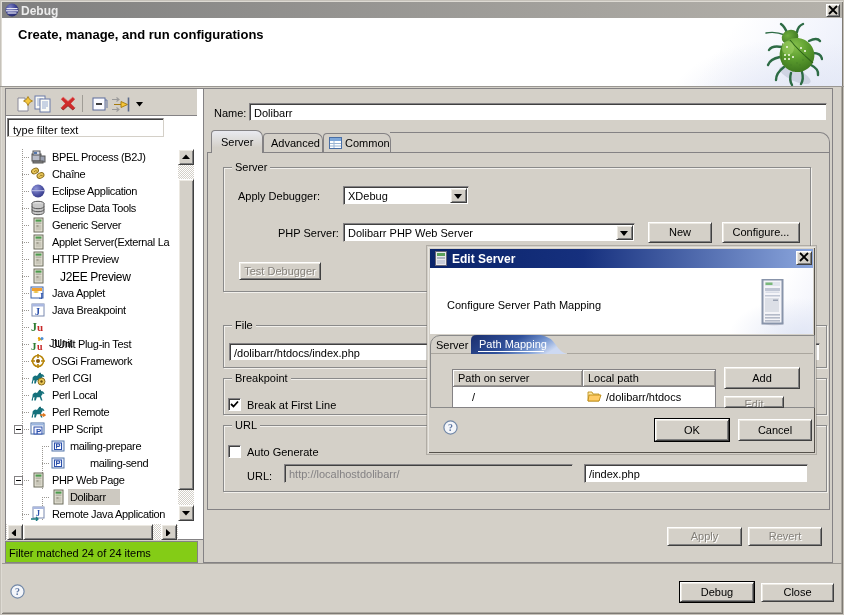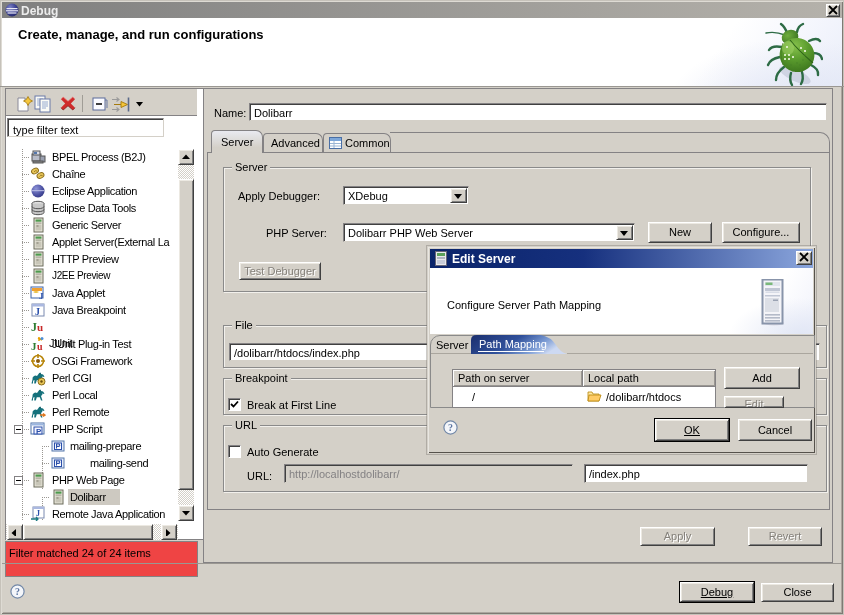--- a/index.html
+++ b/index.html
@@ -2,21 +2,21 @@
 <html><head>
 <meta charset="utf-8">
 <style>
 * { margin:0; padding:0; box-sizing:border-box; }
 html,body { width:844px; height:615px; overflow:hidden; }
 body { position:relative; font-family:"Liberation Sans",sans-serif; font-size:11px; background:#d4d0c8; color:#000; }
 .abs { position:absolute; }
 
 .btn { position:absolute; background:#d4d0c8; border:1px solid; border-color:#fff #404040 #404040 #fff; box-shadow: inset 1px 1px 0 #ece9e2, inset -1px -1px 0 #808080; text-align:center; font-size:11px; color:#000; }
 .btn.dis { color:#84807a; text-shadow:1px 1px 0 #fff; }
-.btn.def { outline:1px solid #000;text-decoration:underline; }
+.btn.def { outline:1px solid #000; }
 
 .field { position:absolute; background:#fff; border:1px solid; border-color:#848284 #d4d0c8 #d4d0c8 #848284; box-shadow: inset 1px 1px 0 #404040; font-size:11px; padding:3px 0 0 4px; white-space:nowrap; overflow:hidden; }
 .field.gray { background:#d4d0c8; color:#848284; }
 
 .grp { position:absolute; border:1px solid #8a8a8a; box-shadow: inset 1px 1px 0 #f2f0ec, 1px 1px 0 #f2f0ec; }
 .grp > .lbl { position:absolute; top:-7px; left:8px; background:#d4d0c8; padding:0 3px; font-size:11px; line-height:13px; }
 .txt { position:absolute; white-space:nowrap; font-size:11px; }
 
 .sbtn { position:absolute; background:#d4d0c8; border:1px solid; border-color:#fff #404040 #404040 #fff; box-shadow: inset 1px 1px 0 #ece9e2, inset -1px -1px 0 #808080; }
 .dots { background-image: conic-gradient(#fff 25%, #d4d0c8 0 50%, #fff 0 75%, #d4d0c8 0); background-size:2px 2px; }
@@ -216,21 +216,21 @@
         </svg></div>
 <div class="txt" style="left:46px;top:104px;font-size:11px;letter-spacing:-0.35px;">HTTP Preview</div>
 <div class="abs hdots" style="left:16px;top:127px;width:8px;height:1px;"></div>
 <div class="abs" style="left:24px;top:119px;width:16px;height:16px;"><svg width="16" height="16" viewBox="0 0 16 16">
           <rect x="4" y="1" width="9" height="14" fill="#e8e6da" stroke="#6b6b5a" stroke-width="1"></rect>
           <rect x="5.5" y="2.5" width="6" height="2.2" fill="#4e9a4e"></rect>
           <rect x="5.5" y="5.5" width="6" height="1.2" fill="#a0a090"></rect>
           <rect x="5.5" y="7.5" width="6" height="6" fill="#c8c6b8"></rect>
           <rect x="6.5" y="8.5" width="2" height="1" fill="#807e6e"></rect>
         </svg></div>
-<div class="txt" style="left:46px;top:121px;font-size:10px;letter-spacing:-0.35px;">J2EE Preview</div>
+<div class="txt" style="left:54px;top:121px;font-size:12px;letter-spacing:-0.35px;">J2EE Preview</div>
 <div class="abs hdots" style="left:16px;top:144px;width:8px;height:1px;"></div>
 <div class="abs" style="left:24px;top:136px;width:16px;height:16px;"><svg width="16" height="16" viewBox="0 0 16 16">
           <rect x="1" y="2" width="12" height="11" fill="#fff" stroke="#3a62a8"></rect>
           <rect x="2" y="3" width="10" height="3" fill="#f0a030"></rect>
           <path d="M3 7 Q6 5 9 7 Q6 9 3 7" fill="#e8c040"></path>
           <text x="9" y="14" font-family="Liberation Serif" font-size="9" font-weight="bold" fill="#2a4faa">J</text>
         </svg></div>
 <div class="txt" style="left:46px;top:138px;font-size:11px;letter-spacing:-0.35px;">Java Applet</div>
 <div class="abs hdots" style="left:16px;top:161px;width:8px;height:1px;"></div>
 <div class="abs" style="left:24px;top:153px;width:16px;height:16px;"><svg width="16" height="16" viewBox="0 0 16 16">
@@ -362,21 +362,21 @@
       </div>
 <div class="sbtn" style="left:17px;top:0;width:130px;height:16px;"></div>
 <div class="sbtn" style="left:155px;top:0px;width:16px;height:16px;">
         <svg width="10" height="8" viewBox="0 0 10 8" style="position:absolute;left:2px;top:3px;">
           <path d="M2 1 L6.5 5 L2 9 Z" fill="#000"></path>
         </svg>
       </div>
 </div>
 </div>
 
-<div class="abs" style="left:5px;top:541px;width:193px;height:36px;background:#ef4444;border:1px solid #848284;">
+<div class="abs" style="left:5px;top:541px;width:193px;height:22px;background:#84cc16;border:1px solid #848284;">
   <div class="txt" style="left:3px;top:5px;">Filter matched 24 of 24 items</div>
 </div>
 
 <div class="abs" id="rightpanel" style="left:203px;top:88px;width:630px;height:475px;background:#d4d0c8;border:1px solid #848284;"></div>
 <div class="txt" style="left:214px;top:107px;">Name:</div>
 <div class="field" style="left:249px;top:103px;width:578px;height:18px;">Dolibarr</div>
 
 <div class="abs" style="left:390px;top:132px;width:440px;height:21px;border-top:1px solid #848284;border-right:1px solid #848284;border-radius:0 10px 0 0;"></div>
 <div class="abs" id="tab-server" style="left:211px;top:130px;width:52px;height:23px;background:linear-gradient(180deg,#e9eaf0,#d4d0c8 75%);border:1px solid #848284;border-bottom:none;border-radius:4px 7px 0 0; z-index:3;">
     <div class="txt" style="left:9px;top:5px;">Server</div>
@@ -398,21 +398,21 @@
 <div class="abs" id="page" style="left:207px;top:152px;width:623px;height:358px;border:1px solid #848284;background:#d4d0c8;z-index:2;"></div>
 
 <div class="grp" style="left:223px;top:167px;width:588px;height:125px;z-index:3;">
     <span class="lbl">Server</span>
   </div>
 <div class="txt" style="left:238px;top:190px;z-index:3;">Apply Debugger:</div>
 <div class="field" style="left:343px;top:186px;width:126px;height:19px;z-index:3;">XDebug</div>
 <div class="btn" style="left:450px;top:188px;width:17px;height:15px;z-index:4;">
     <div class="tri" style="left:3px;top:5px;border-left:4px solid transparent;border-right:4px solid transparent;border-top:5px solid #000;"></div>
   </div>
-<div class="txt" style="left:220px;top:227px;z-index:3;padding-left:46px;">PHP Server:</div>
+<div class="txt" style="left:232px;top:227px;z-index:3;padding-left:46px;">PHP Server:</div>
 <div class="field" style="left:343px;top:223px;width:292px;height:19px;z-index:3;">Dolibarr PHP Web Server</div>
 <div class="btn" style="left:616px;top:225px;width:17px;height:15px;z-index:4;">
     <div class="tri" style="left:3px;top:5px;border-left:4px solid transparent;border-right:4px solid transparent;border-top:5px solid #000;"></div>
   </div>
 <div class="btn" style="left:648px;top:222px;width:64px;height:21px;line-height:19px;z-index:3;">New</div>
 <div class="btn" style="left:722px;top:222px;width:78px;height:21px;line-height:19px;z-index:3;">Configure...</div>
 <div class="btn dis" style="left:239px;top:262px;width:82px;height:18px;line-height:16px;z-index:3;">Test Debugger</div>
 
 <div class="grp" style="left:223px;top:325px;width:604px;height:43px;z-index:3;">
     <span class="lbl">File</span>
@@ -429,21 +429,21 @@
 
 <div class="grp" style="left:223px;top:425px;width:604px;height:67px;z-index:3;">
     <span class="lbl">URL</span>
   </div>
 <div class="chk" style="left:228px;top:445px;z-index:3;"></div>
 <div class="txt" style="left:247px;top:446px;z-index:3;">Auto Generate</div>
 <div class="txt" style="left:247px;top:470px;z-index:3;">URL:</div>
 <div class="field gray" style="left:284px;top:464px;width:289px;height:19px;z-index:3;">http://localhostdolibarr/</div>
 <div class="field" style="left:584px;top:464px;width:224px;height:19px;z-index:3;">/index.php</div>
 
-<div class="btn dis" style="left:640px;top:527px;width:75px;height:19px;line-height:17px;z-index:3;">Apply</div>
+<div class="btn dis" style="left:667px;top:527px;width:75px;height:19px;line-height:17px;z-index:3;">Apply</div>
 <div class="btn dis" style="left:748px;top:527px;width:74px;height:19px;line-height:17px;z-index:3;">Revert</div>
 
 <div class="abs" style="left:2px;top:563px;width:840px;height:1px;background:#9a9792;"></div>
 <div class="abs" id="help1" style="left:10px;top:584px;width:15px;height:15px;"><svg width="15" height="15" viewBox="0 0 15 15">
 <circle cx="7.5" cy="7.5" r="6.6" fill="#f4f6fa" stroke="#7288a8" stroke-width="1.2"></circle>
 <text x="4.9" y="11" font-family="Liberation Serif" font-size="10" font-weight="bold" fill="#5a74a0">?</text>
     </svg></div>
 <div class="btn def" style="left:680px;top:582px;width:74px;height:20px;line-height:18px;z-index:3;">Debug</div>
 <div class="btn" style="left:761px;top:583px;width:73px;height:19px;line-height:17px;z-index:3;">Close</div>
 

